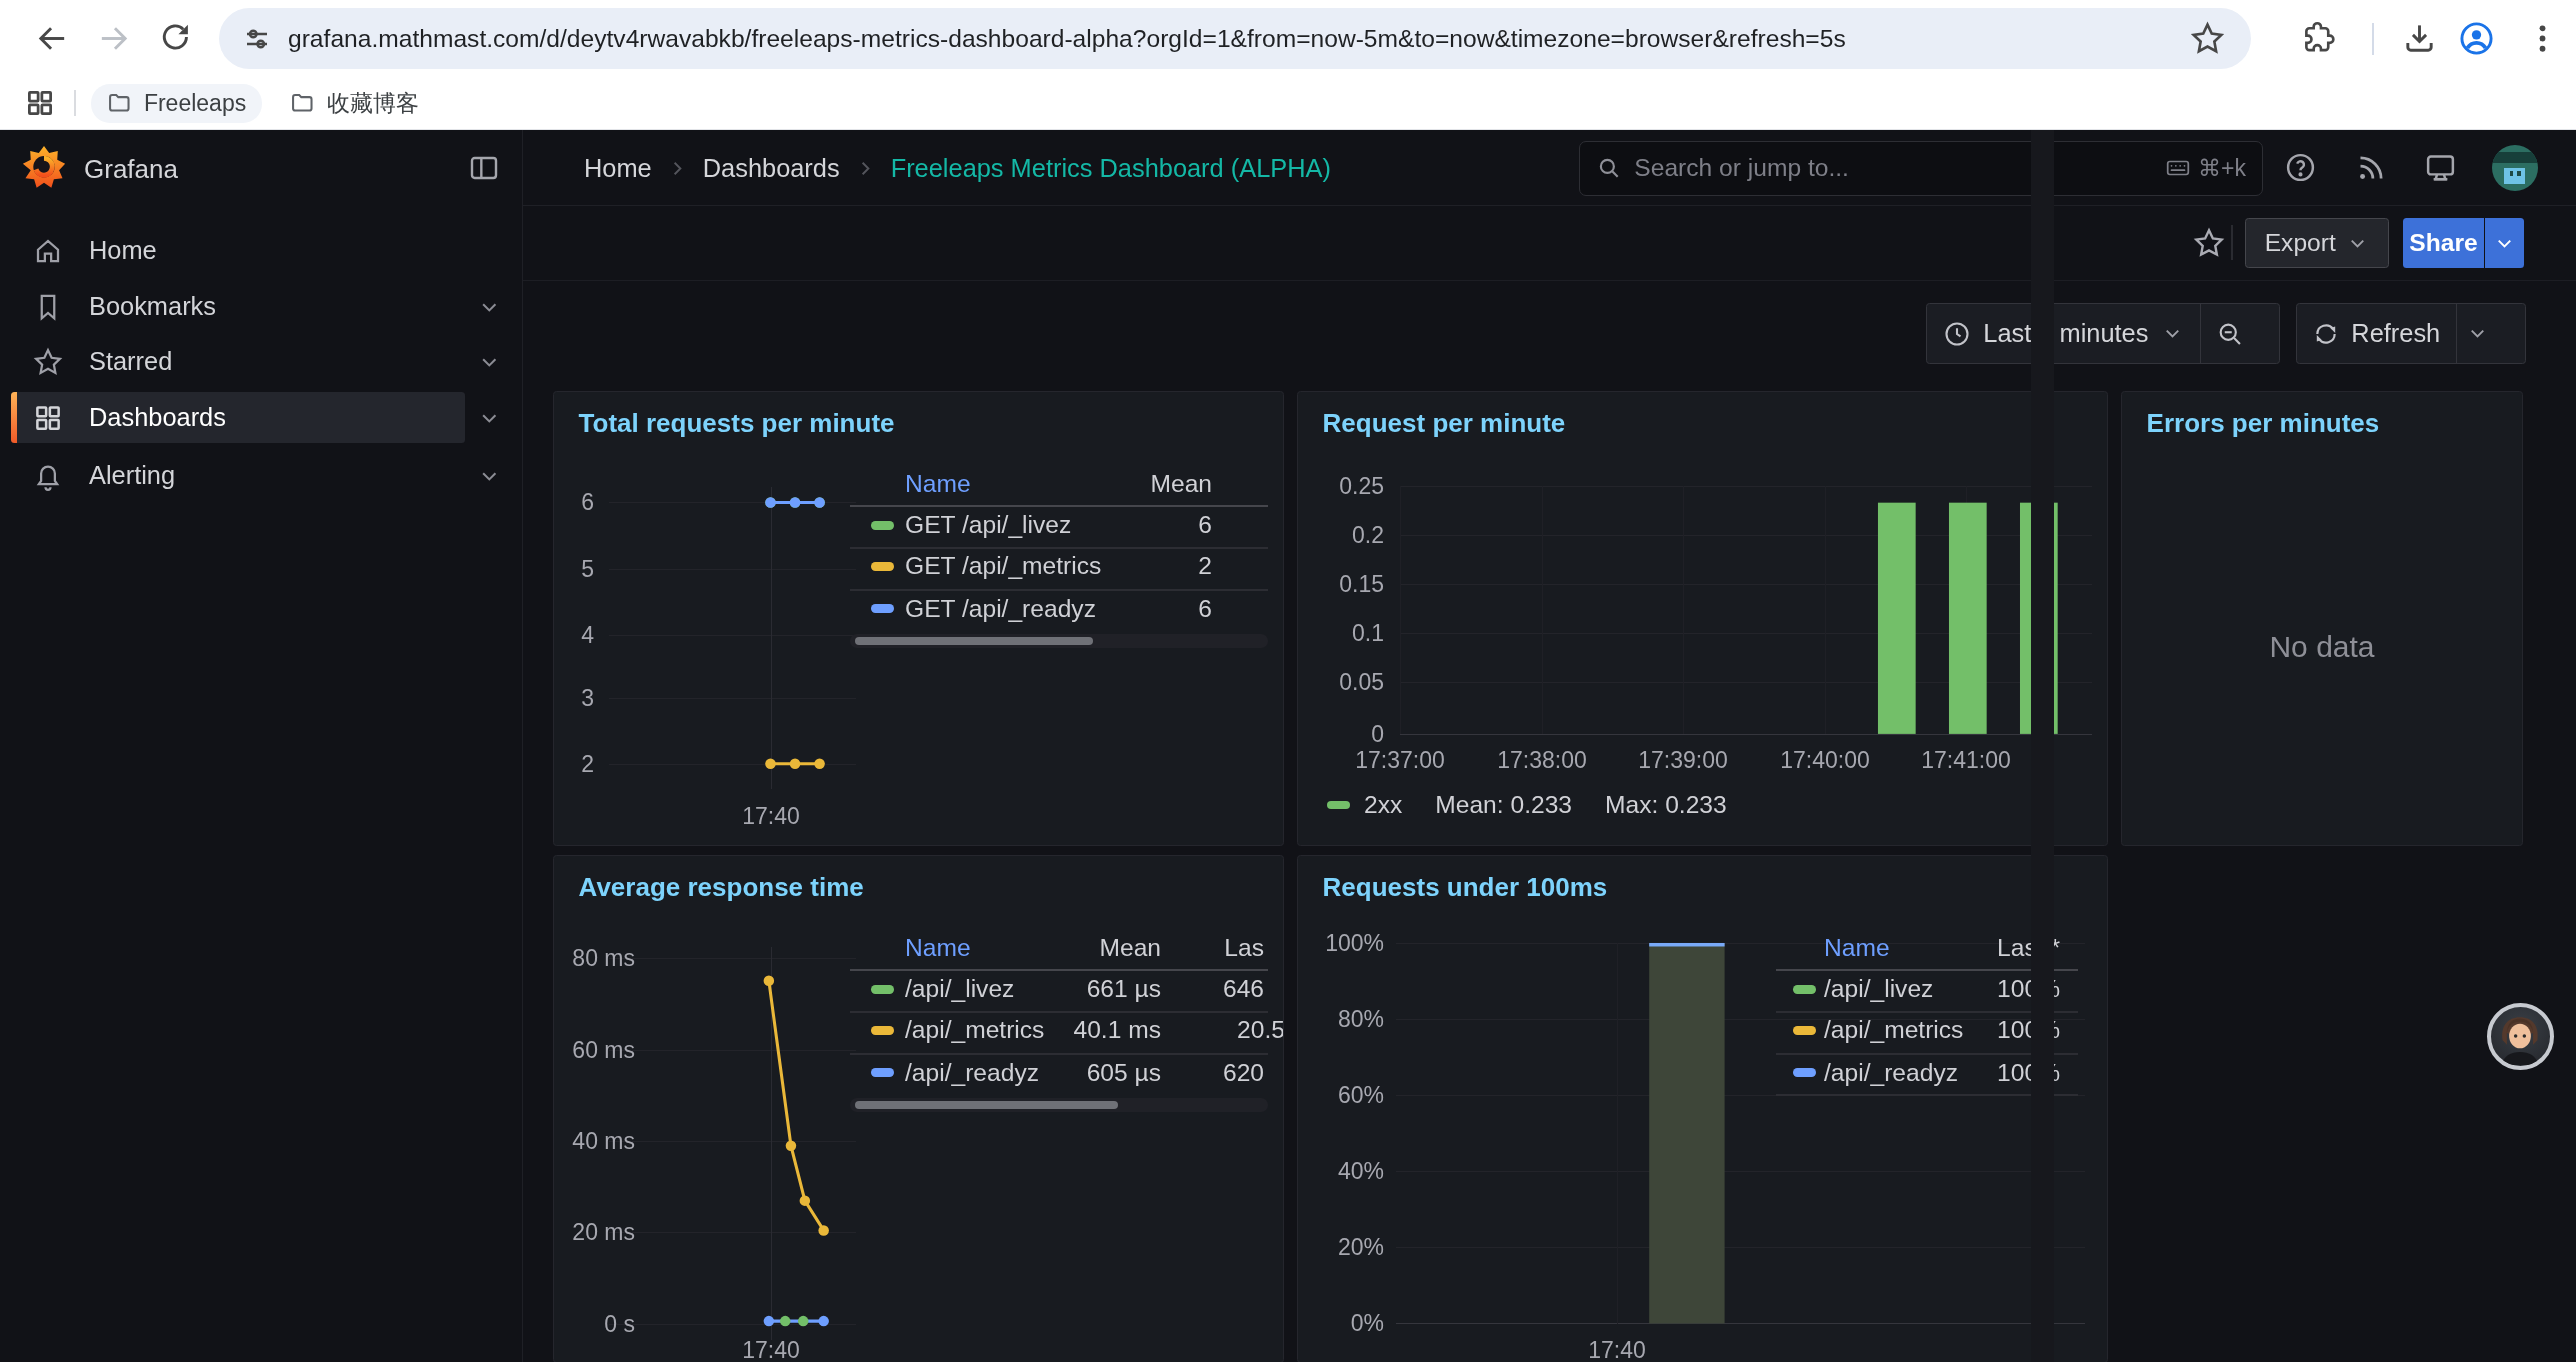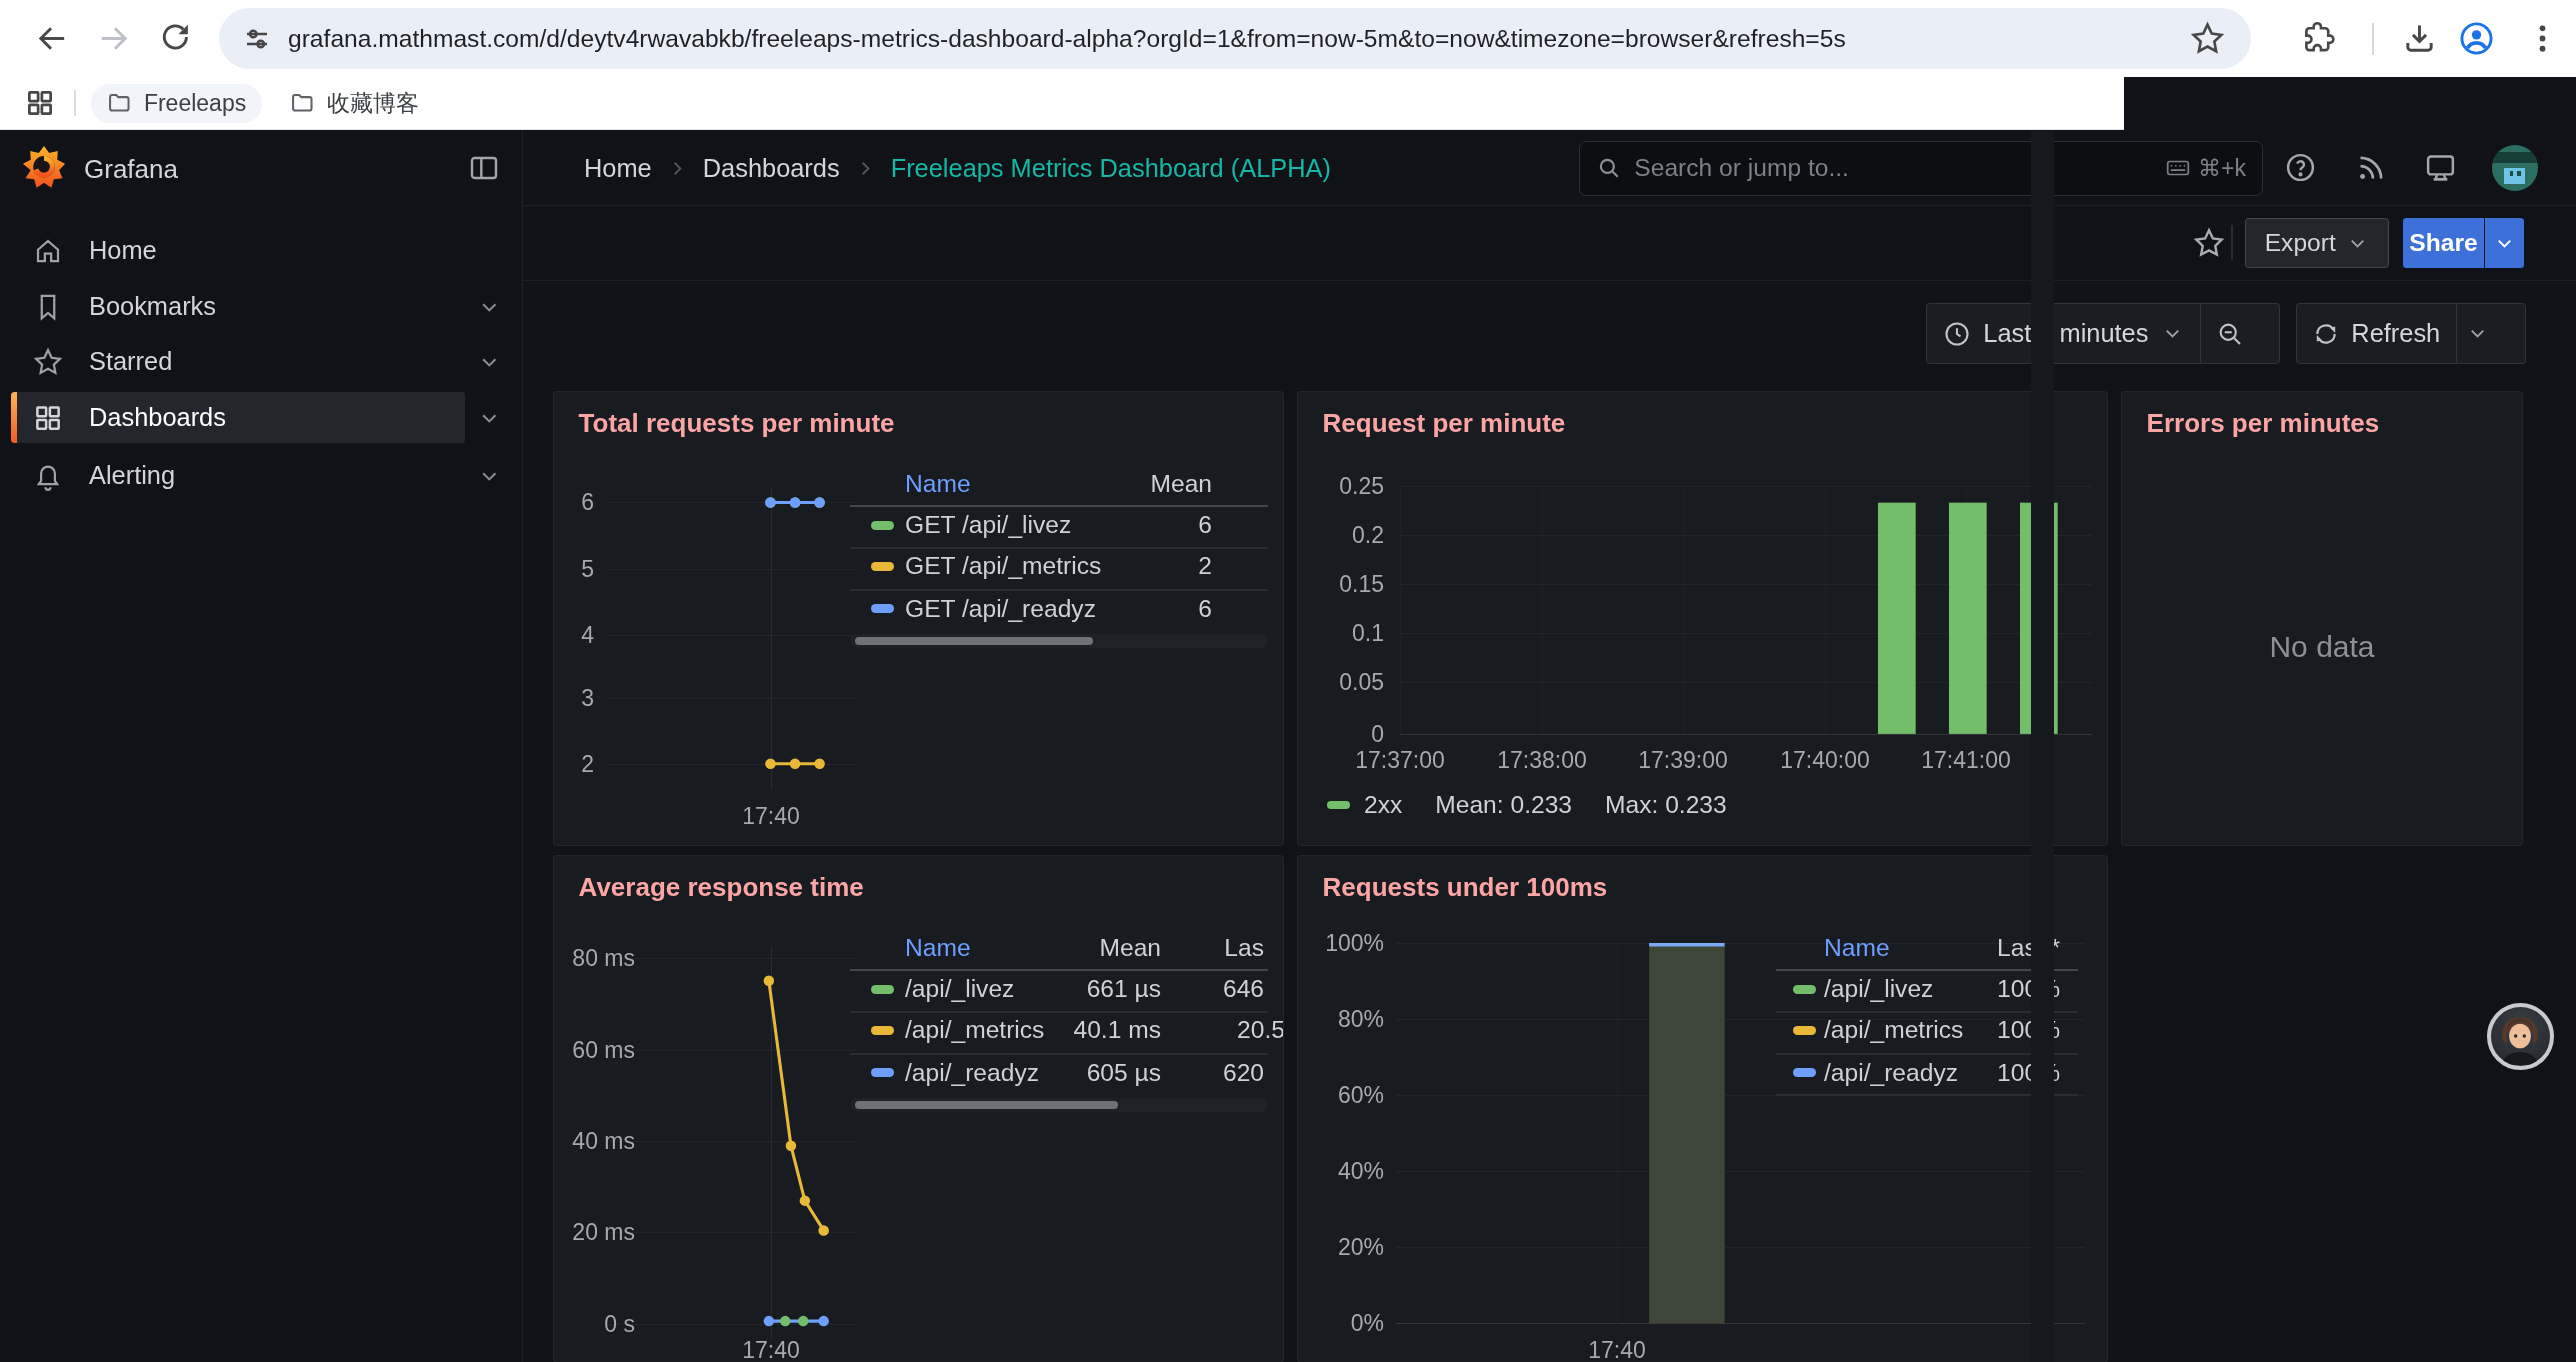--- a/index.html
+++ b/index.html
@@ -6,21 +6,21 @@
   html,body { width:2576px; height:1363px; overflow:hidden; background:#111217;
               font-family:"Liberation Sans", sans-serif; }
   .abs { position:absolute; }
 
   
   .browser-toolbar { position:absolute; left:0; top:0; width:2576px; height:77px; background:#ffffff; }
   .tb-icon { position:absolute; top:21px; width:35px; height:35px; color:#474747; cursor:pointer; }
   .url-pill { position:absolute; left:219px; top:8px; width:2032px; height:61px; background:#e9eef7;
               border-radius:31px; display:flex; align-items:center; }
   .url-text { font-size:24.6px; color:#1f2124; margin-left:16px; white-space:nowrap; overflow:hidden; width:1876px; }
-  .bookmarks-bar { position:absolute; left:0; top:77px; width:2124px; height:53px; background:#ffffff;
+  .bookmarks-bar { position:absolute; left:0; top:77px; width:2576px; height:53px; background:#ffffff;
                    border-bottom:0.9px solid #e2e4e8; }
   .bm-item { position:absolute; top:7px; height:39px; display:flex; align-items:center; gap:12.3px;
              font-size:23px; color:#3c4043; cursor:pointer; padding:0 16px; border-radius:19px; }
 
   
   .app { position:absolute; left:0; top:130px; width:2576px; height:1233px; background:#111217; color:#d0d1d6; }
   .sidebar { position:absolute; left:0; top:0; width:523px; height:1233px; border-right:0.9px solid #1f2026; }
   .brand { position:absolute; left:0; top:0; width:523px; height:76px; }
   .brand-name { position:absolute; left:84px; top:24px; font-size:26px; font-weight:500; color:#d5d6da; }
   .nav-item { position:absolute; left:0; width:523px; height:51px; cursor:pointer; }
@@ -47,21 +47,21 @@
   .btn-dark { background:#24262c; border:0.9px solid #45464c; color:#d5d6da; }
   .share-main { border-radius:3.5px 0 0 3.5px; color:#ffffff; font-weight:700; }
   .share-chev { border-radius:0 3.5px 3.5px 0; color:#ffffff; }
 
   .canvas { position:absolute; left:523px; top:151px; width:2053px; height:1082px; }
   .tgroup { position:absolute; top:22px; height:61px; background:#1b1d23; border:0.9px solid #33343b;
             border-radius:3.5px; display:flex; align-items:center; color:#d5d6da; font-size:25.4px; cursor:pointer; }
   .tg-divider { width:0.9px; height:60px; background:#33343b; }
 
   .panel { position:absolute; background:#181b20; border:0.9px solid #25262d; border-radius:3.5px; overflow:hidden; }
-  .ptitle { position:absolute; left:24.6px; top:16px; font-size:26px; font-weight:600; color:#fca5a5; cursor:pointer; }
+  .ptitle { position:absolute; left:24.6px; top:16px; font-size:26px; font-weight:600; color:#7dd3fc; cursor:pointer; }
   .hgrid { position:absolute; height:0.9px; background:#23242a; }
   .vgrid { position:absolute; width:0.9px; background:#2a2b32; }
   .yt { position:absolute; text-align:right; font-size:23px; color:#a7a8b0; height:28px; line-height:28px; }
   .xt { position:absolute; text-align:center; font-size:23px; color:#a7a8b0; width:132px; height:28px; line-height:28px; }
   .chart { position:absolute; left:0; top:0; right:0; bottom:0; pointer-events:none; }
 
   .lg-head { position:absolute; font-size:24.6px; font-weight:500; color:#6e9fff; cursor:pointer; height:28px; line-height:28px; }
   .lg-sep { position:absolute; height:1.8px; background:#2c2d33; }
   .lg-sep.first { background:#45464c; }
   .lg-name { position:absolute; font-size:24.6px; color:#d0d1d6; cursor:pointer; height:28px; line-height:28px; white-space:nowrap; }

